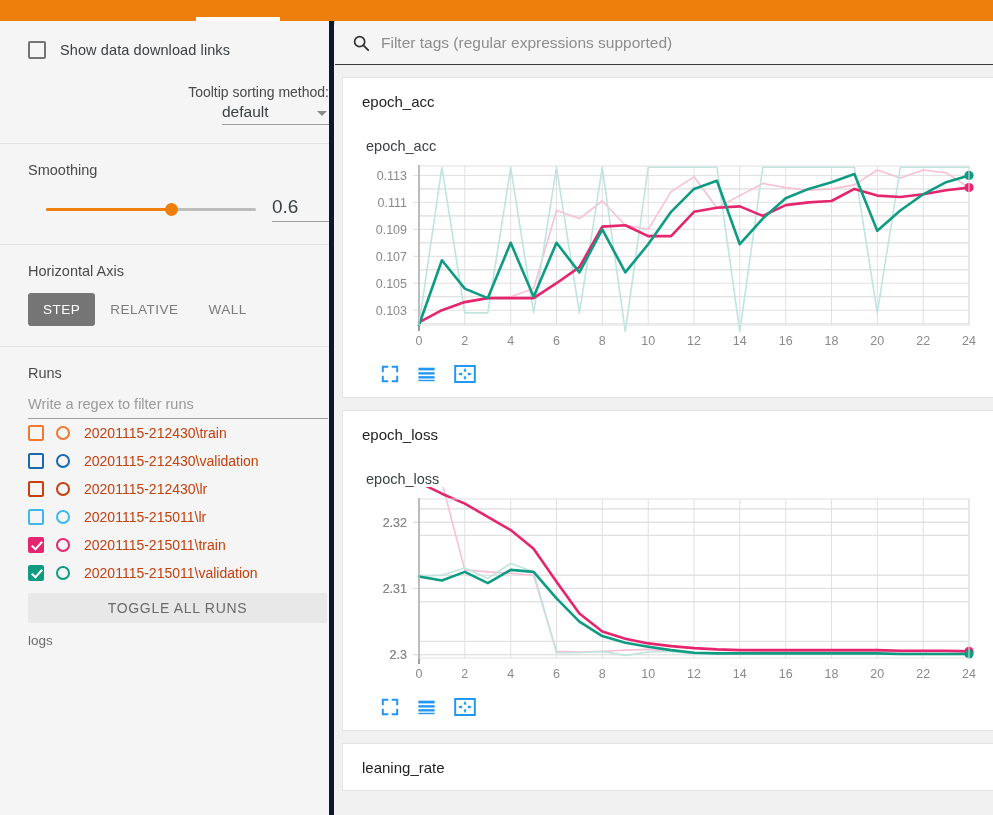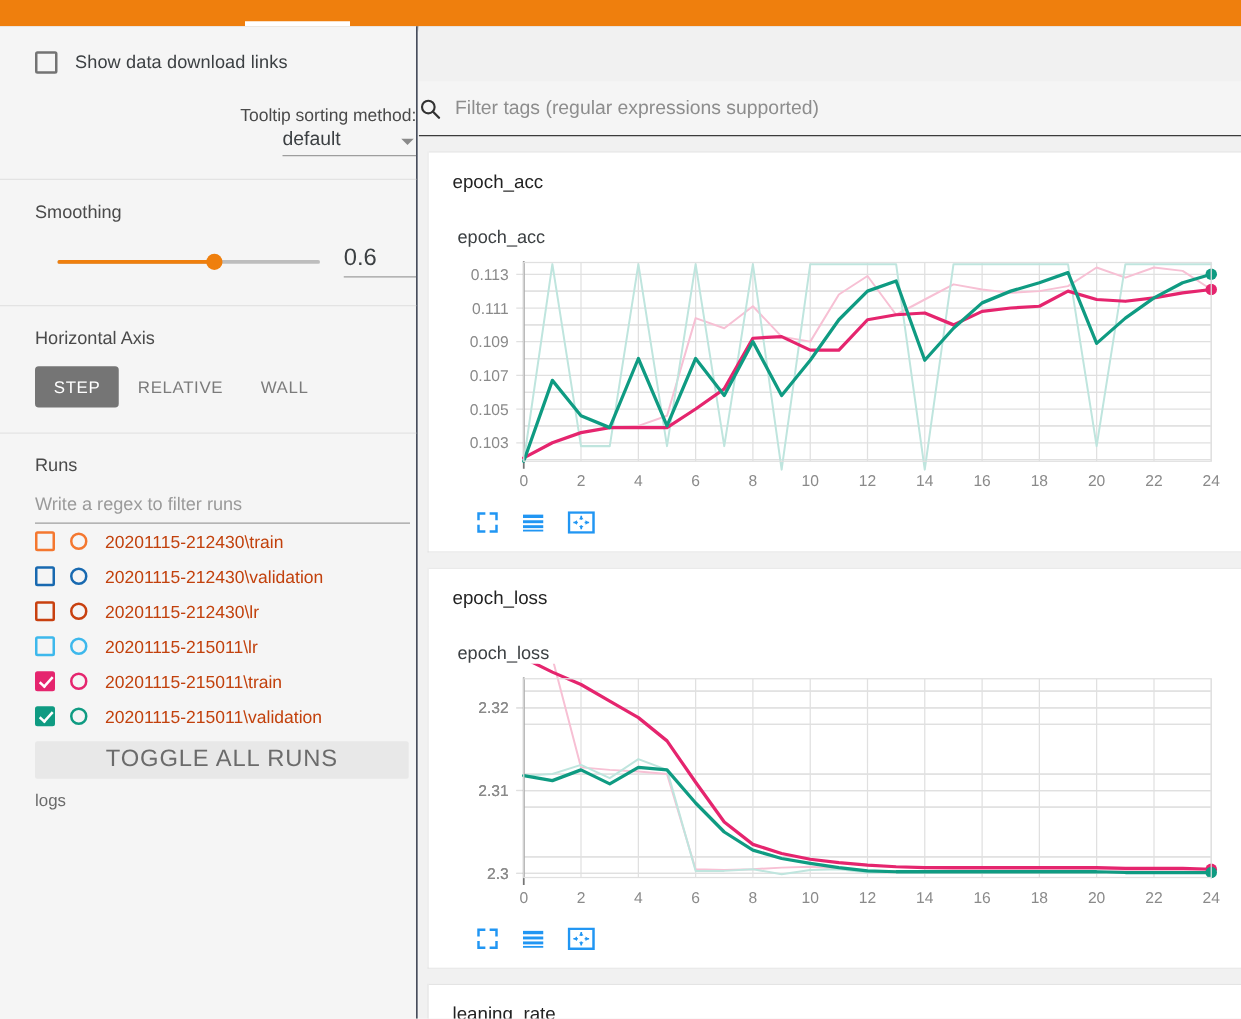--- a/index.html
+++ b/index.html
@@ -23,21 +23,21 @@
   }
   .topbar-shadow {
     position: absolute; left: 0; top: 21px; width: 993px; height: 5px;
     background: linear-gradient(to bottom, rgba(0,0,0,0.22), rgba(0,0,0,0));
   }
 
   
   .sidebar {
     position: absolute; left: 0; top: 21px; width: 334px; height: 794px;
     background: #f5f5f5;
-    border-right: 1px solid #0f172a;
+    border-right: 5px solid #0f172a;
     box-sizing: border-box;
     overflow: hidden;
   }
   .sb-section { padding: 0 0 0 28px; }
   .sb-divider { height: 1px; background: #e3e3e3; margin: 0; width: 334px; }
 
   .chk-row {
     display: flex; align-items: center;
     height: 29px;
     margin-top: 0;
@@ -129,36 +129,35 @@
   .run-circle {
     width: 14px; height: 14px; box-sizing: border-box;
     border: 2px solid; border-radius: 50%; margin-left: 12px; flex: 0 0 auto;
   }
   .run-name { margin-left: 14px; font-size: 14px; color: #c2410c; }
 
   .toggle-all {
     margin-top: 6px; margin-left: 0; width: 299px; height: 30px;
     background: #e8e8e8; color: #6b6b6b; border-radius: 2px;
     display: flex; align-items: center; justify-content: center;
-    font-size: 19px; letter-spacing: 0.7px;
+    font-size: 14px; letter-spacing: 0.7px;
   }
   .logs-label { margin-top: 10px; font-size: 13.5px; color: #6b6b6b; }
 
   
   .main {
     position: absolute; left: 335px; top: 21px;
     width: 658px; height: 794px;
     background: #f1f1f1; overflow: hidden;
   }
   .filter-bar {
     height: 44px; background: #f5f5f5;
     border-bottom: 1px solid #3b3b3b;
-    display: flex; align-items: center; padding-left: 0;
+    display: flex; align-items: center; padding-left: 17px;
     box-sizing: border-box;
-    margin-top: 44px;
   }
   .filter-bar .ph { font-size: 15.5px; color: #8d8d8d; margin-left: 11px; }
 
   .card {
     background: #ffffff; border: 1px solid #e4e4e4; border-top: none;
     margin-top: 12px; margin-left: 7px; width: 665px; box-sizing: border-box;
   }
   .card-head {
     height: 46px; display: flex; align-items: center; padding-left: 19px;
     font-size: 15px; color: #222; border-top: 1px solid #e4e4e4;

